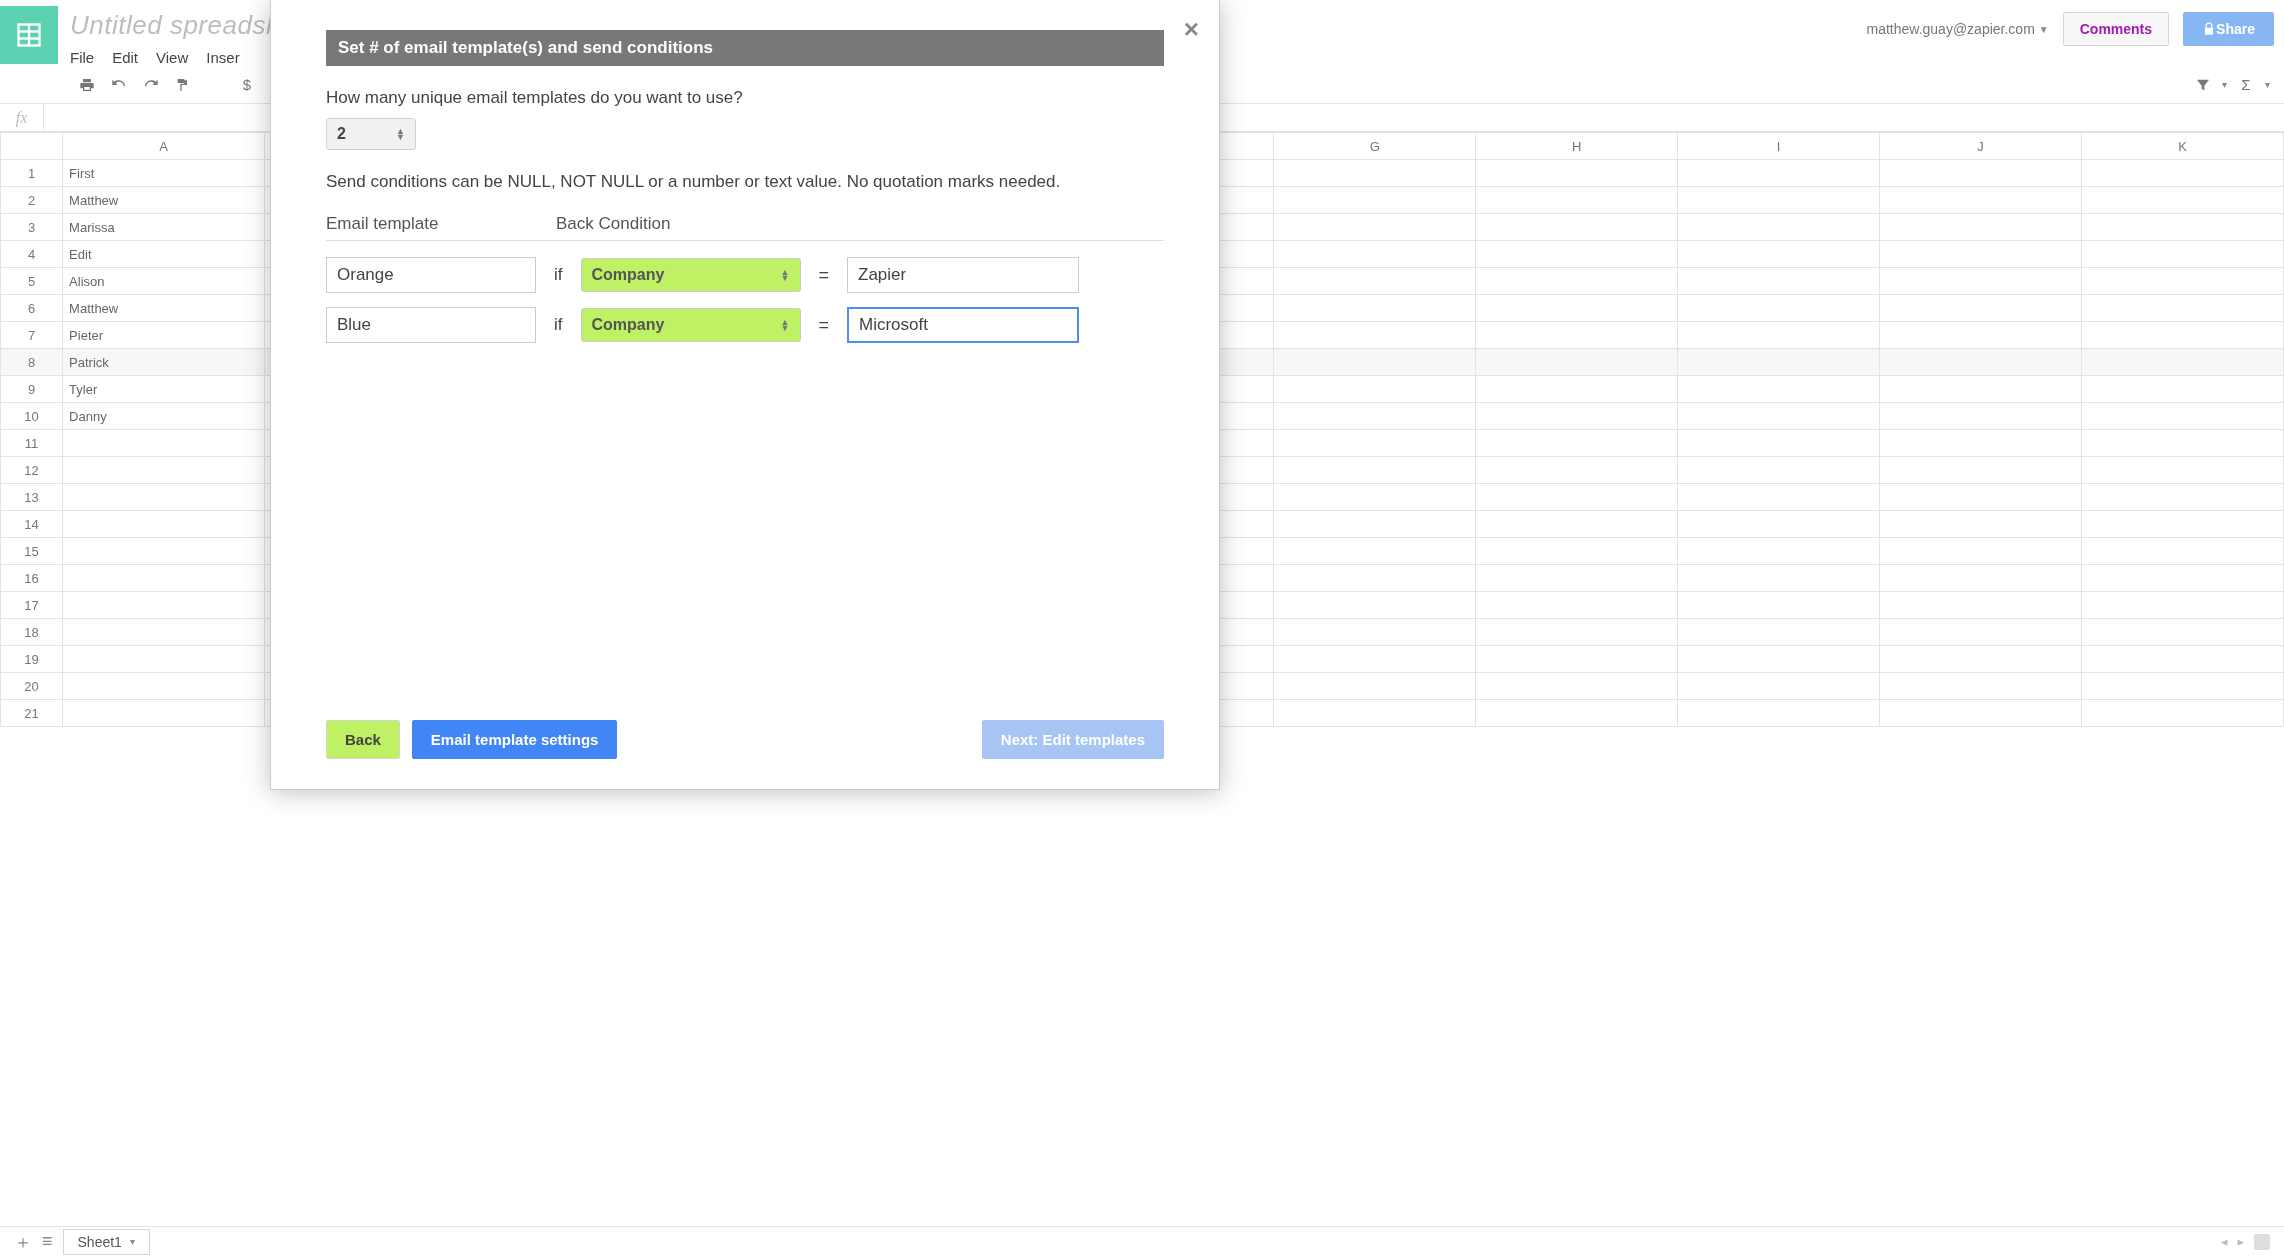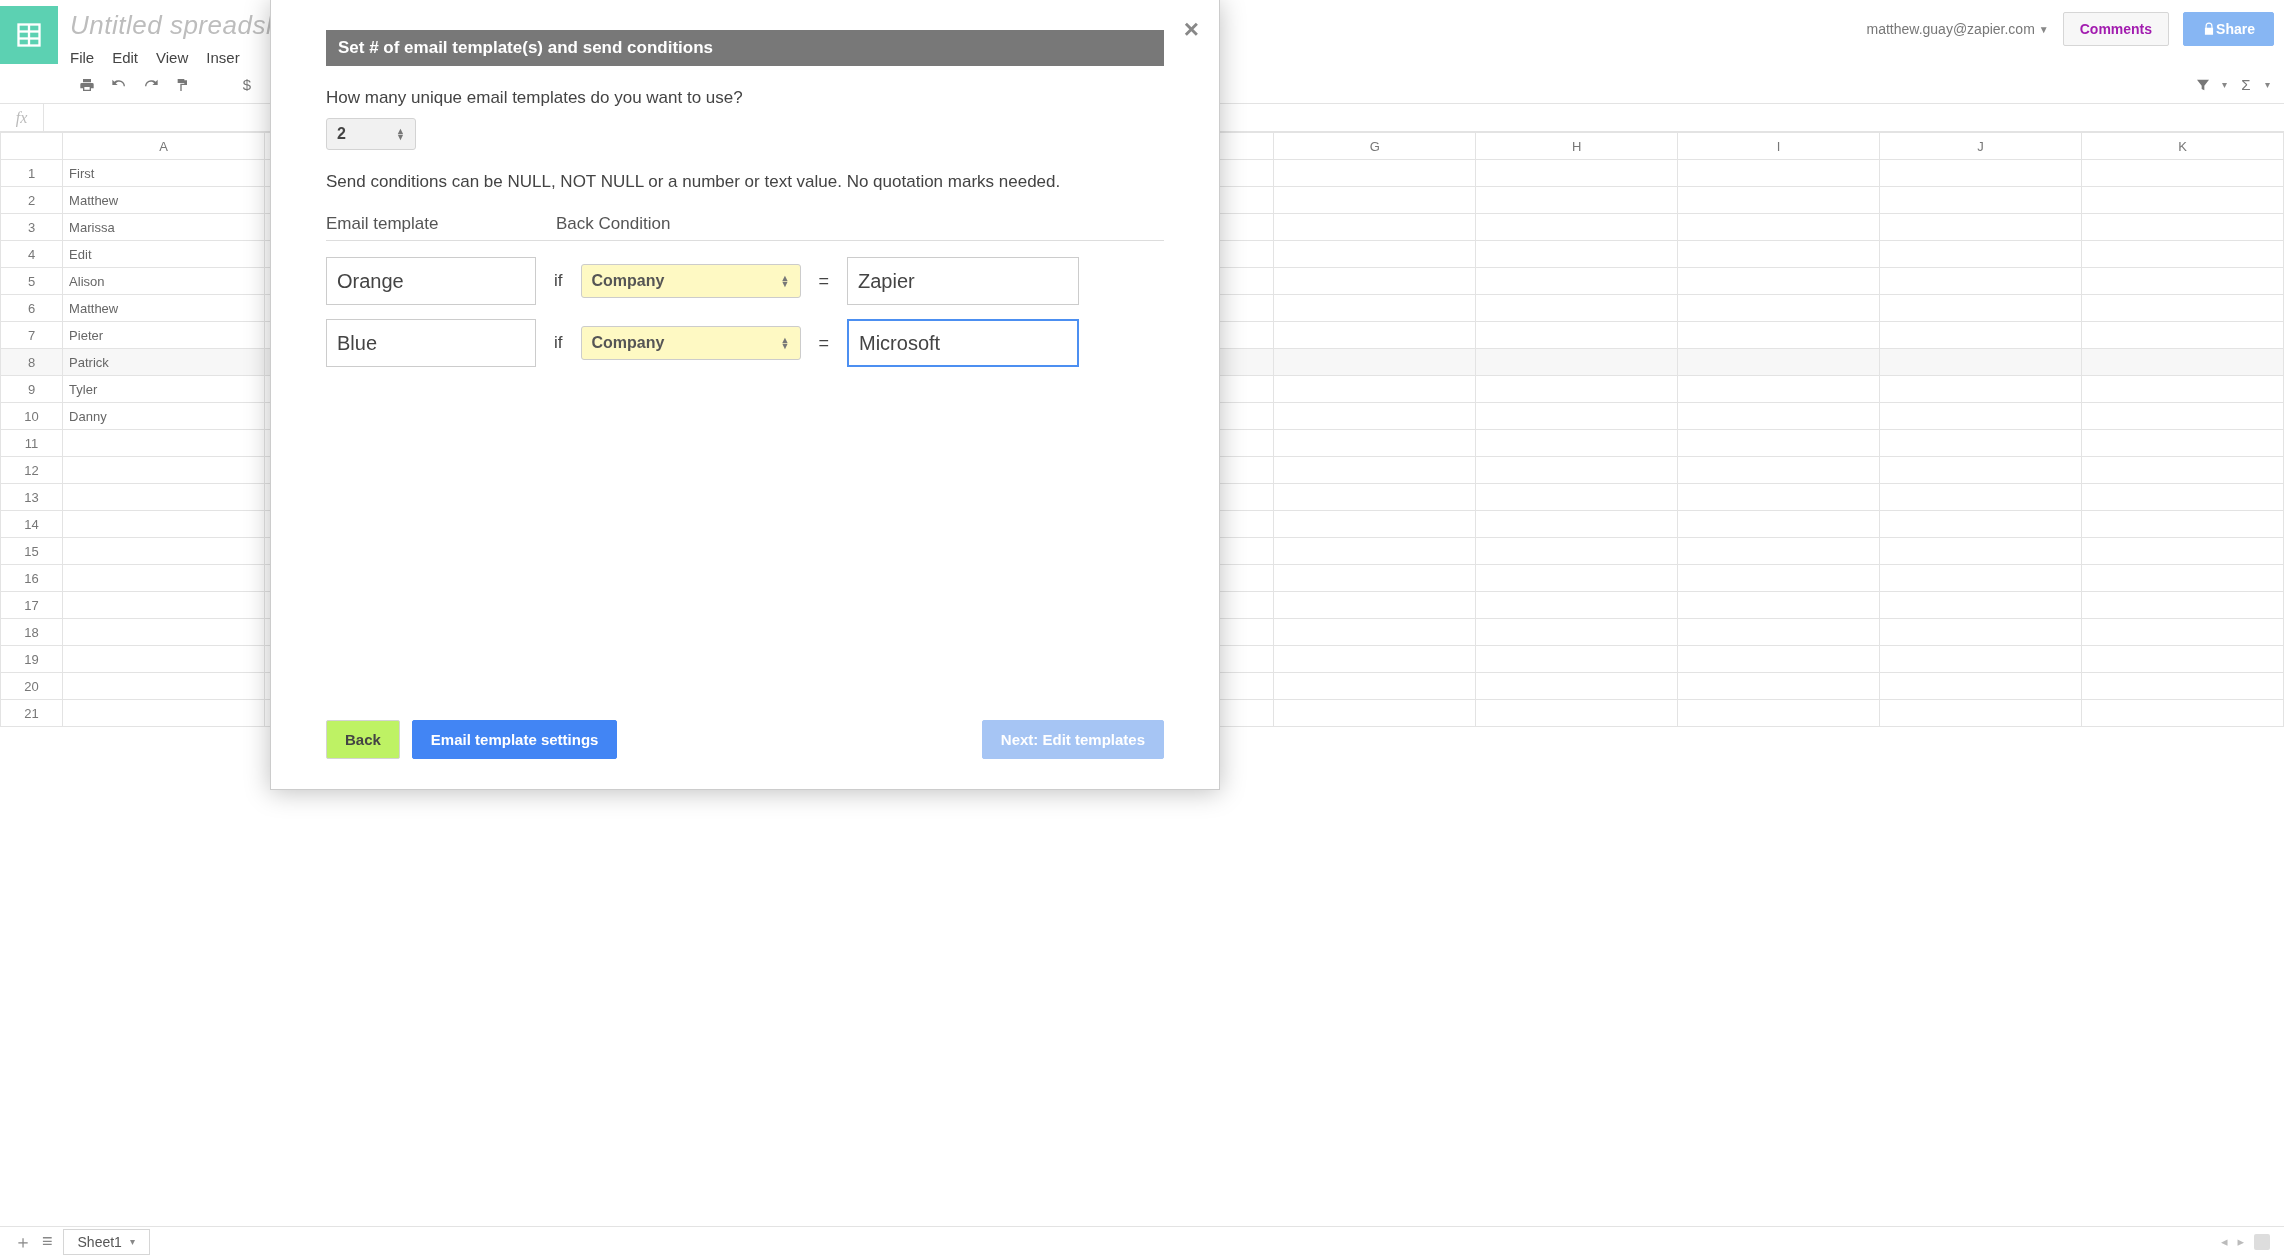--- a/index.html
+++ b/index.html
@@ -51,24 +51,24 @@
   .section-bar { background:#787878; color:#fff; font-weight:bold; font-size:17px; padding:8px 12px; }
   .form-body { padding:10px 0 0 0; font-size:17px; color:#444; }
   .q { margin:12px 0 10px; }
   .num-select { display:inline-flex; align-items:center; border:1px solid #d3d3d3; border-radius:3px; background:#f1f1f1; padding:6px 10px; font-size:16px; font-weight:bold; width:90px; justify-content:space-between; }
   .note { margin:22px 0 22px; }
   .tmpl-table { width:100%; }
   .tmpl-head { display:flex; border-bottom:1px solid #ddd; padding-bottom:6px; margin-bottom:16px; color:#555;margin-top:12px; }
   .tmpl-head .c1 { width:230px; }
   .tmpl-head .c2 { flex:1; }
   .tmpl-row { display:flex; align-items:center; gap:18px; margin-bottom:14px; }
-  .tmpl-row input[type=text] { height:48px; border:1px solid #ccc; padding:0 10px; font-size:20px; color:#444; }
+  .tmpl-row input[type=text] { height:36px; border:1px solid #ccc; padding:0 10px; font-size:17px; color:#444; }
   .tmpl-row .name { width:210px; }
   .tmpl-row .if { font-size:17px; color:#444; }
-  .tmpl-row .sel { width:220px; height:34px; border:1px solid #ccc; background:#fef9c3; border-radius:3px; display:flex; align-items:center; justify-content:space-between; padding:0 10px; font-size:16px; font-weight:bold; color:#555; }
+  .tmpl-row .sel { width:220px; height:34px; border:1px solid #ccc; background:#bef264; border-radius:3px; display:flex; align-items:center; justify-content:space-between; padding:0 10px; font-size:16px; font-weight:bold; color:#555; }
   .tmpl-row .eq { font-size:18px; }
   .tmpl-row .val { width:232px; }
   .tmpl-row .val.focused { border:2px solid #4c8ff1; }
   .modal-footer { position:absolute; left:55px; right:55px; bottom:30px; display:flex; align-items:center; gap:12px; }
   .mbtn { border:1px solid #d3d3d3; background:#bef264; color:#444; font-size:15px; font-weight:bold; padding:10px 18px; border-radius:2px; cursor:pointer; }
   .mbtn.primary { background:#4285f4; border-color:#4285f4; color:#fff; }
   .mbtn.next { background:#a6c5f4; border-color:#a6c5f4; color:#fff; margin-left:auto; }
   .caret { font-size:10px; color:#888; }
   .updown { display:flex; flex-direction:column; line-height:6px; font-size:9px; color:#777; }
 </style>

